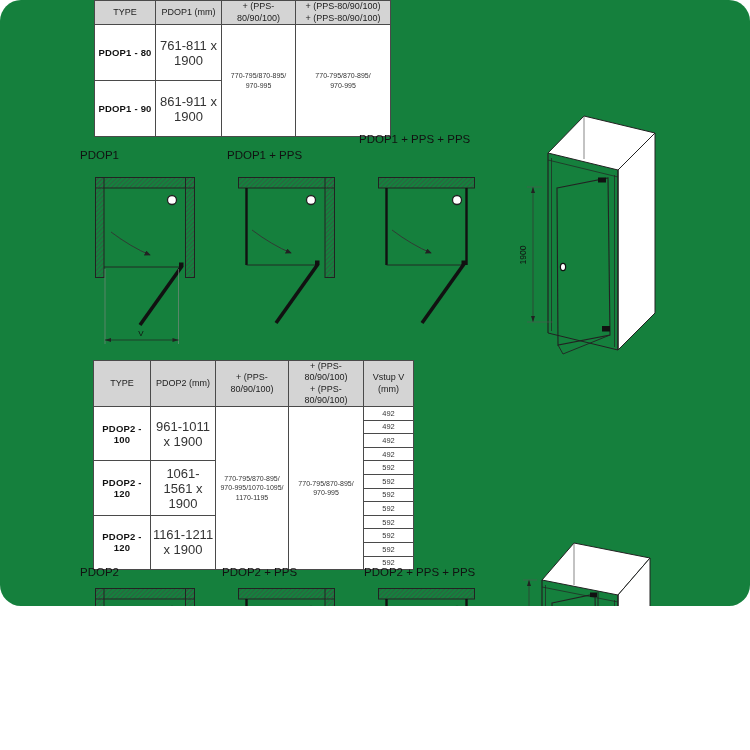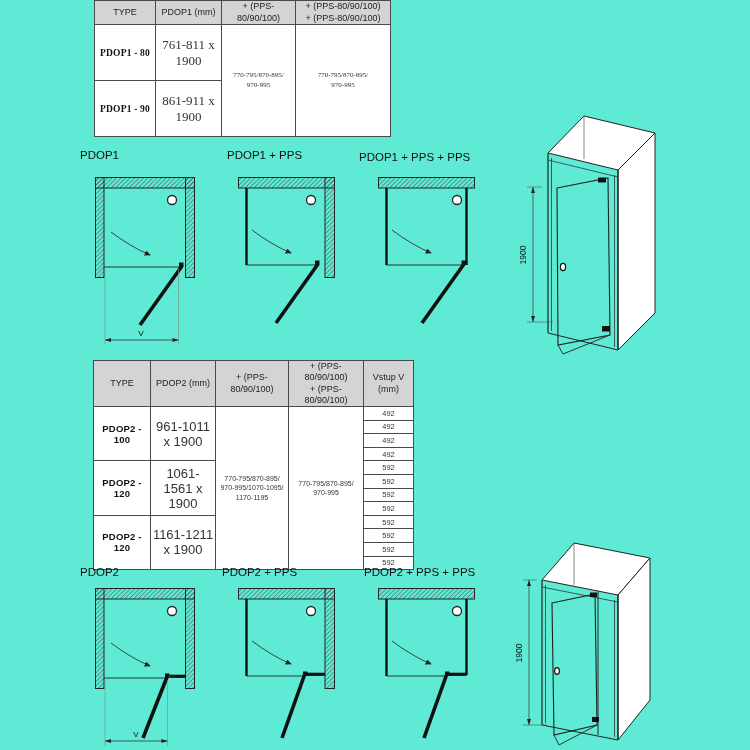--- a/index.html
+++ b/index.html
@@ -1,29 +1,29 @@
 <!DOCTYPE html>
 <html><head>
 <meta charset="utf-8">
 <style>
   html,body{margin:0;padding:0;background:#fff;}
-  #page{position:relative;width:750px;height:750px;background:#5eead4;overflow:hidden;
-        font-family:"Liberation Sans",sans-serif;}
+  #page{position:relative;width:750px;height:606px;background:#15803d;overflow:hidden;
+        font-family:"Liberation Sans",sans-serif;border-radius:21px;}
   table.spec{border-collapse:collapse;position:absolute;table-layout:fixed;background:#fff;}
   table.spec th,table.spec td{border:1px solid #4a4a4a;text-align:center;vertical-align:middle;
         padding:0 1px;overflow:hidden;}
   table.spec th{background:#d4d4d4;font-weight:normal;font-size:9px;color:#222;
         white-space:pre-line;line-height:1.25;}
   td.type-cell{font-weight:bold;font-size:9.5px;color:#111;letter-spacing:0.2px;}
   td.dim-cell{font-size:13px;color:#333;}
   td.pps-cell{font-size:7px;color:#333;white-space:pre-line;line-height:1.35;}
   td.vstup-cell{font-size:7.5px;color:#333;}
   #table1{left:94px;top:0px;width:296px;}
   #table1 tr.hdr{height:24px;}
-  #table1 tr.r{height:56px;font-family:Liberation Serif, serif;}
+  #table1 tr.r{height:56px;}
   #table2{left:93px;top:360px;width:320px;}
   #table2 tr.hdr{height:30px;}
   #table2 tr.r{height:13.6px;}
   .dlabel{position:absolute;font-size:11.5px;color:#111;text-align:left;width:130px;}
   svg.diag{position:absolute;}
 </style>
 </head>
 <body>
 
 <div id="page">
@@ -121,21 +121,21 @@
           <td class="vstup-cell">592</td>
         </tr>
     <tr class="r">
           <td class="vstup-cell">592</td>
         </tr>
   </tbody>
     </table>
 
   <div class="dlabel" style="left:80px;top:149px">PDOP1</div>
   <div class="dlabel" style="left:227px;top:149px">PDOP1 + PPS</div>
-  <div class="dlabel" style="left:359px;top:151px">PDOP1 + PPS + PPS</div>
+  <div class="dlabel" style="left:359px;top:133px">PDOP1 + PPS + PPS</div>
 
   <div class="dlabel" style="left:80px;top:566px">PDOP2</div>
   <div class="dlabel" style="left:222px;top:566px">PDOP2 + PPS</div>
   <div class="dlabel" style="left:364px;top:566px">PDOP2 + PPS + PPS</div>
 
   <svg class="diag" style="left:95px;top:177px" width="102" height="172" viewBox="0 0 102 172">
     <defs>
       <pattern id="hA" width="4.5" height="4.5" patternUnits="userSpaceOnUse">
           <path d="M0,4.5 L4.5,0" stroke="#444" stroke-width="0.7"></path>
         </pattern>

